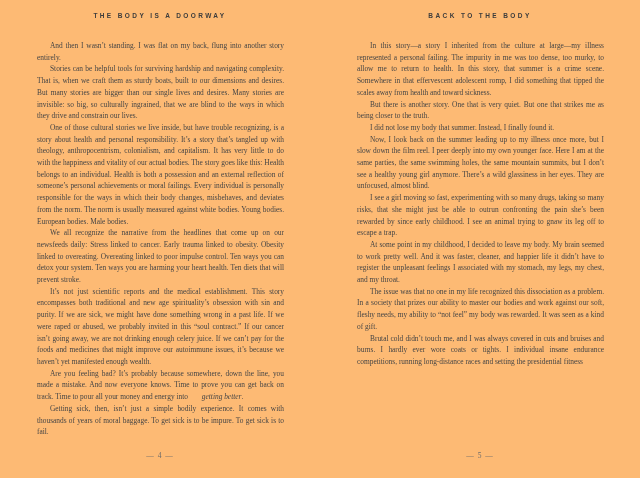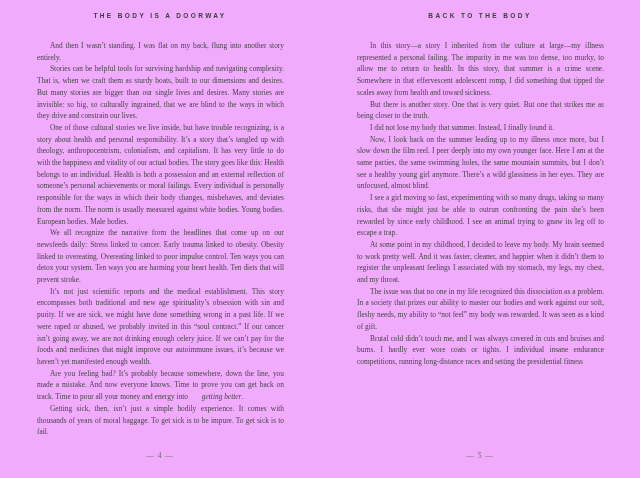--- a/index.html
+++ b/index.html
@@ -1,18 +1,18 @@
 <!DOCTYPE html>
 <html lang="en"><head>
 <meta charset="utf-8">
 <style>
   html, body { margin: 0; padding: 0; background: #ffffff; }
   .spread {
     width: 640px; height: 478px;
-    background: #f0abfc;
+    background: #fdba74;
     display: flex;
     overflow: hidden;
     position: relative;
     font-family: "Liberation Serif", "DejaVu Serif", serif;
   }
   .page {
     width: 320px; height: 478px;
     position: relative;
     box-sizing: border-box;
   }
@@ -75,19 +75,19 @@
     <div class="folio">— 4 —</div>
   </div>
   <div class="page">
     <div class="running-head">BACK TO THE BODY</div>
     <div class="text-block">
         <p class="para"><span>In this story—a story I inherited from the culture at large—my illness represented a personal failing. The impurity in me was too dense, too murky, to allow me to return to health. In this story, that summer is a crime scene. Somewhere in that effervescent adolescent romp, I did something that tipped the scales away from health and toward sickness.</span></p>
         <p class="para"><span>But there is another story. One that is very quiet. But one that strikes me as being closer to the truth.</span></p>
         <p class="para"><span>I did not lose my body that summer. Instead, I finally found it.</span></p>
         <p class="para"><span>Now, I look back on the summer leading up to my illness once more, but I slow down the film reel. I peer deeply into my own younger face. Here I am at the same parties, the same swimming holes, the same mountain summits, but I don’t see a healthy young girl anymore. There’s a wild glassiness in her eyes. They are unfocused, almost blind.</span></p>
         <p class="para"><span>I see a girl moving so fast, experimenting with so many drugs, taking so many risks, that she might just be able to outrun confronting the pain she’s been rewarded by since early childhood. I see an animal trying to gnaw its leg off to escape a trap.</span></p>
-        <p class="para"><span>At some point in my childhood, I decided to leave my body. My brain seemed to work pretty well. And it was faster, cleaner, and happier when it didn’t them to register the unpleasant feelings I associated with my stomach, my legs, my chest, and my throat.</span></p>
+        <p class="para"><span>At some point in my childhood, I decided to leave my body. My brain seemed to work pretty well. And it was faster, cleaner, and happier life it didn’t have to register the unpleasant feelings I associated with my stomach, my legs, my chest, and my throat.</span></p>
         <p class="para"><span>The issue was that no one in my life recognized this dissociation as a problem. In a society that prizes our ability to master our bodies and work against our soft, fleshy needs, my ability to “not feel” my body was rewarded. It was seen as a kind of gift.</span></p>
         <p class="para"><span>Brutal cold didn’t touch me, and I was always covered in cuts and bruises and burns. I hardly ever wore coats or tights. I individual insane endurance competitions, running long-distance races and setting the presidential fitness</span></p>
       </div>
     <div class="folio">— 5 —</div>
   </div>
 </div>
 
 </body></html>

